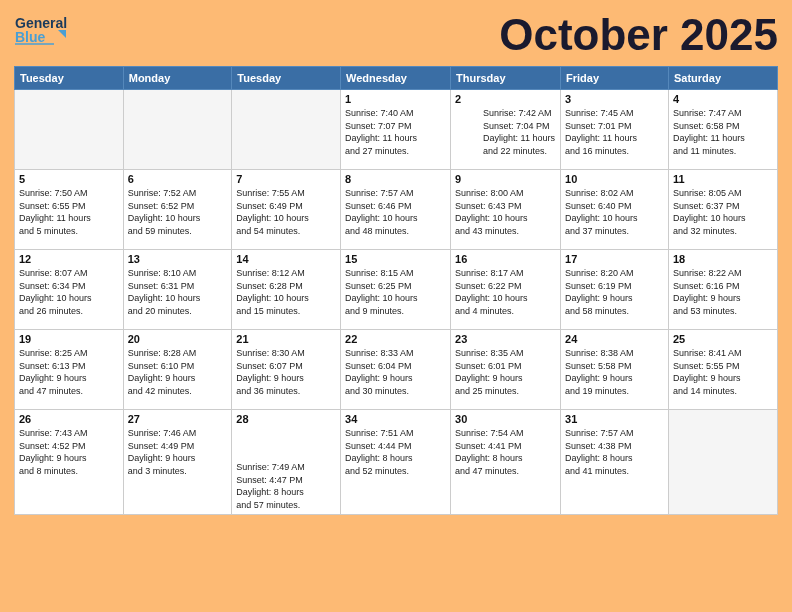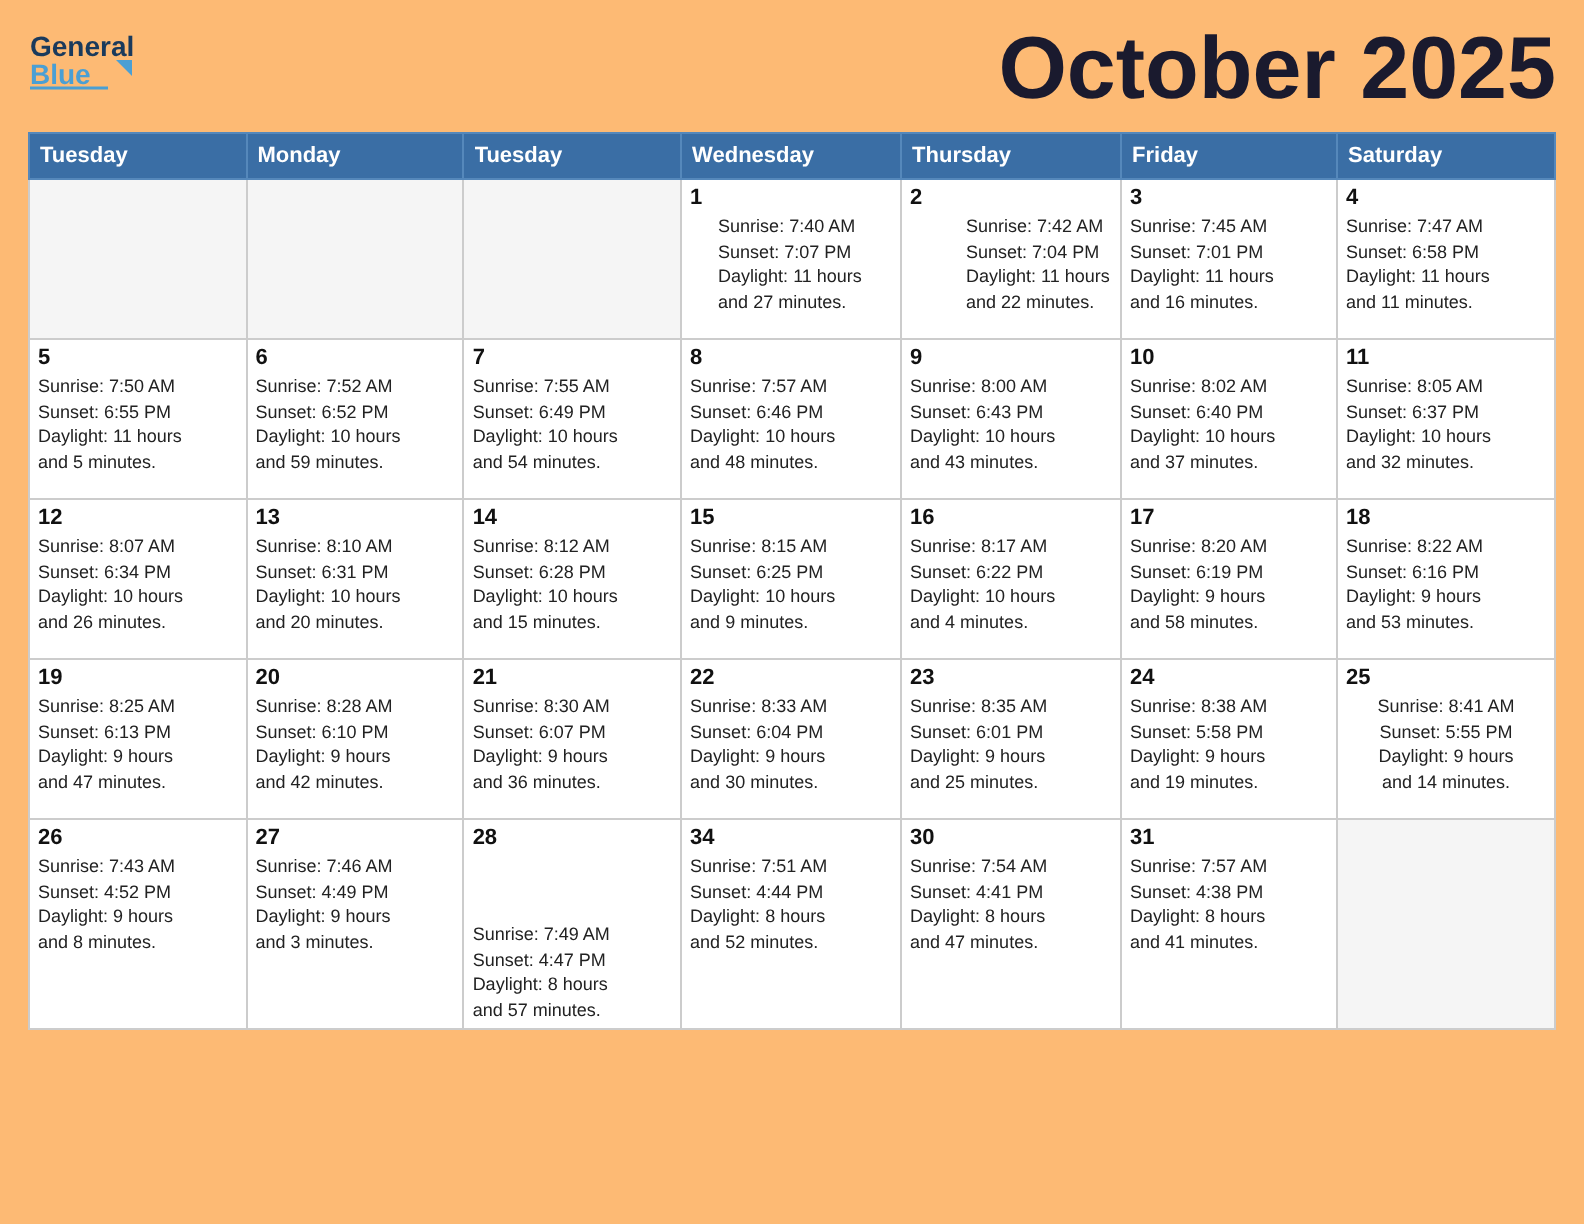--- a/index.html
+++ b/index.html
@@ -112,21 +112,21 @@
           <th>Saturday</th>
         </tr>
     </thead>
     <tbody id="calendar-body">
     <tr>
           <td class="empty"></td>
           <td class="empty"></td>
           <td class="empty"></td>
           <td>
             <div class="day-num">1</div>
-            <div class="day-info" style="white-space: pre-line; margin-left: 14px;">Sunrise: 7:40 AM
+            <div class="day-info" style="white-space: pre-line;">Sunrise: 7:40 AM
 Sunset: 7:07 PM
 Daylight: 11 hours
 and 27 minutes.</div>
           </td>
           <td>
             <div class="day-num">2</div>
             <div class="day-info" style="white-space: pre-line; margin-left: 28px;">Sunrise: 7:42 AM
 Sunset: 7:04 PM
 Daylight: 11 hours
 and 22 minutes.</div>
@@ -286,21 +286,21 @@
           </td>
           <td>
             <div class="day-num">24</div>
             <div class="day-info" style="white-space: pre-line;">Sunrise: 8:38 AM
 Sunset: 5:58 PM
 Daylight: 9 hours
 and 19 minutes.</div>
           </td>
           <td>
             <div class="day-num">25</div>
-            <div class="day-info" style="white-space: pre-line; text-align: center;">Sunrise: 8:41 AM
+            <div class="day-info" style="white-space: pre-line;">Sunrise: 8:41 AM
 Sunset: 5:55 PM
 Daylight: 9 hours
 and 14 minutes.</div>
           </td>
         </tr>
         <tr>
           <td>
             <div class="day-num">26</div>
             <div class="day-info" style="white-space: pre-line;">Sunrise: 7:43 AM
 Sunset: 4:52 PM

